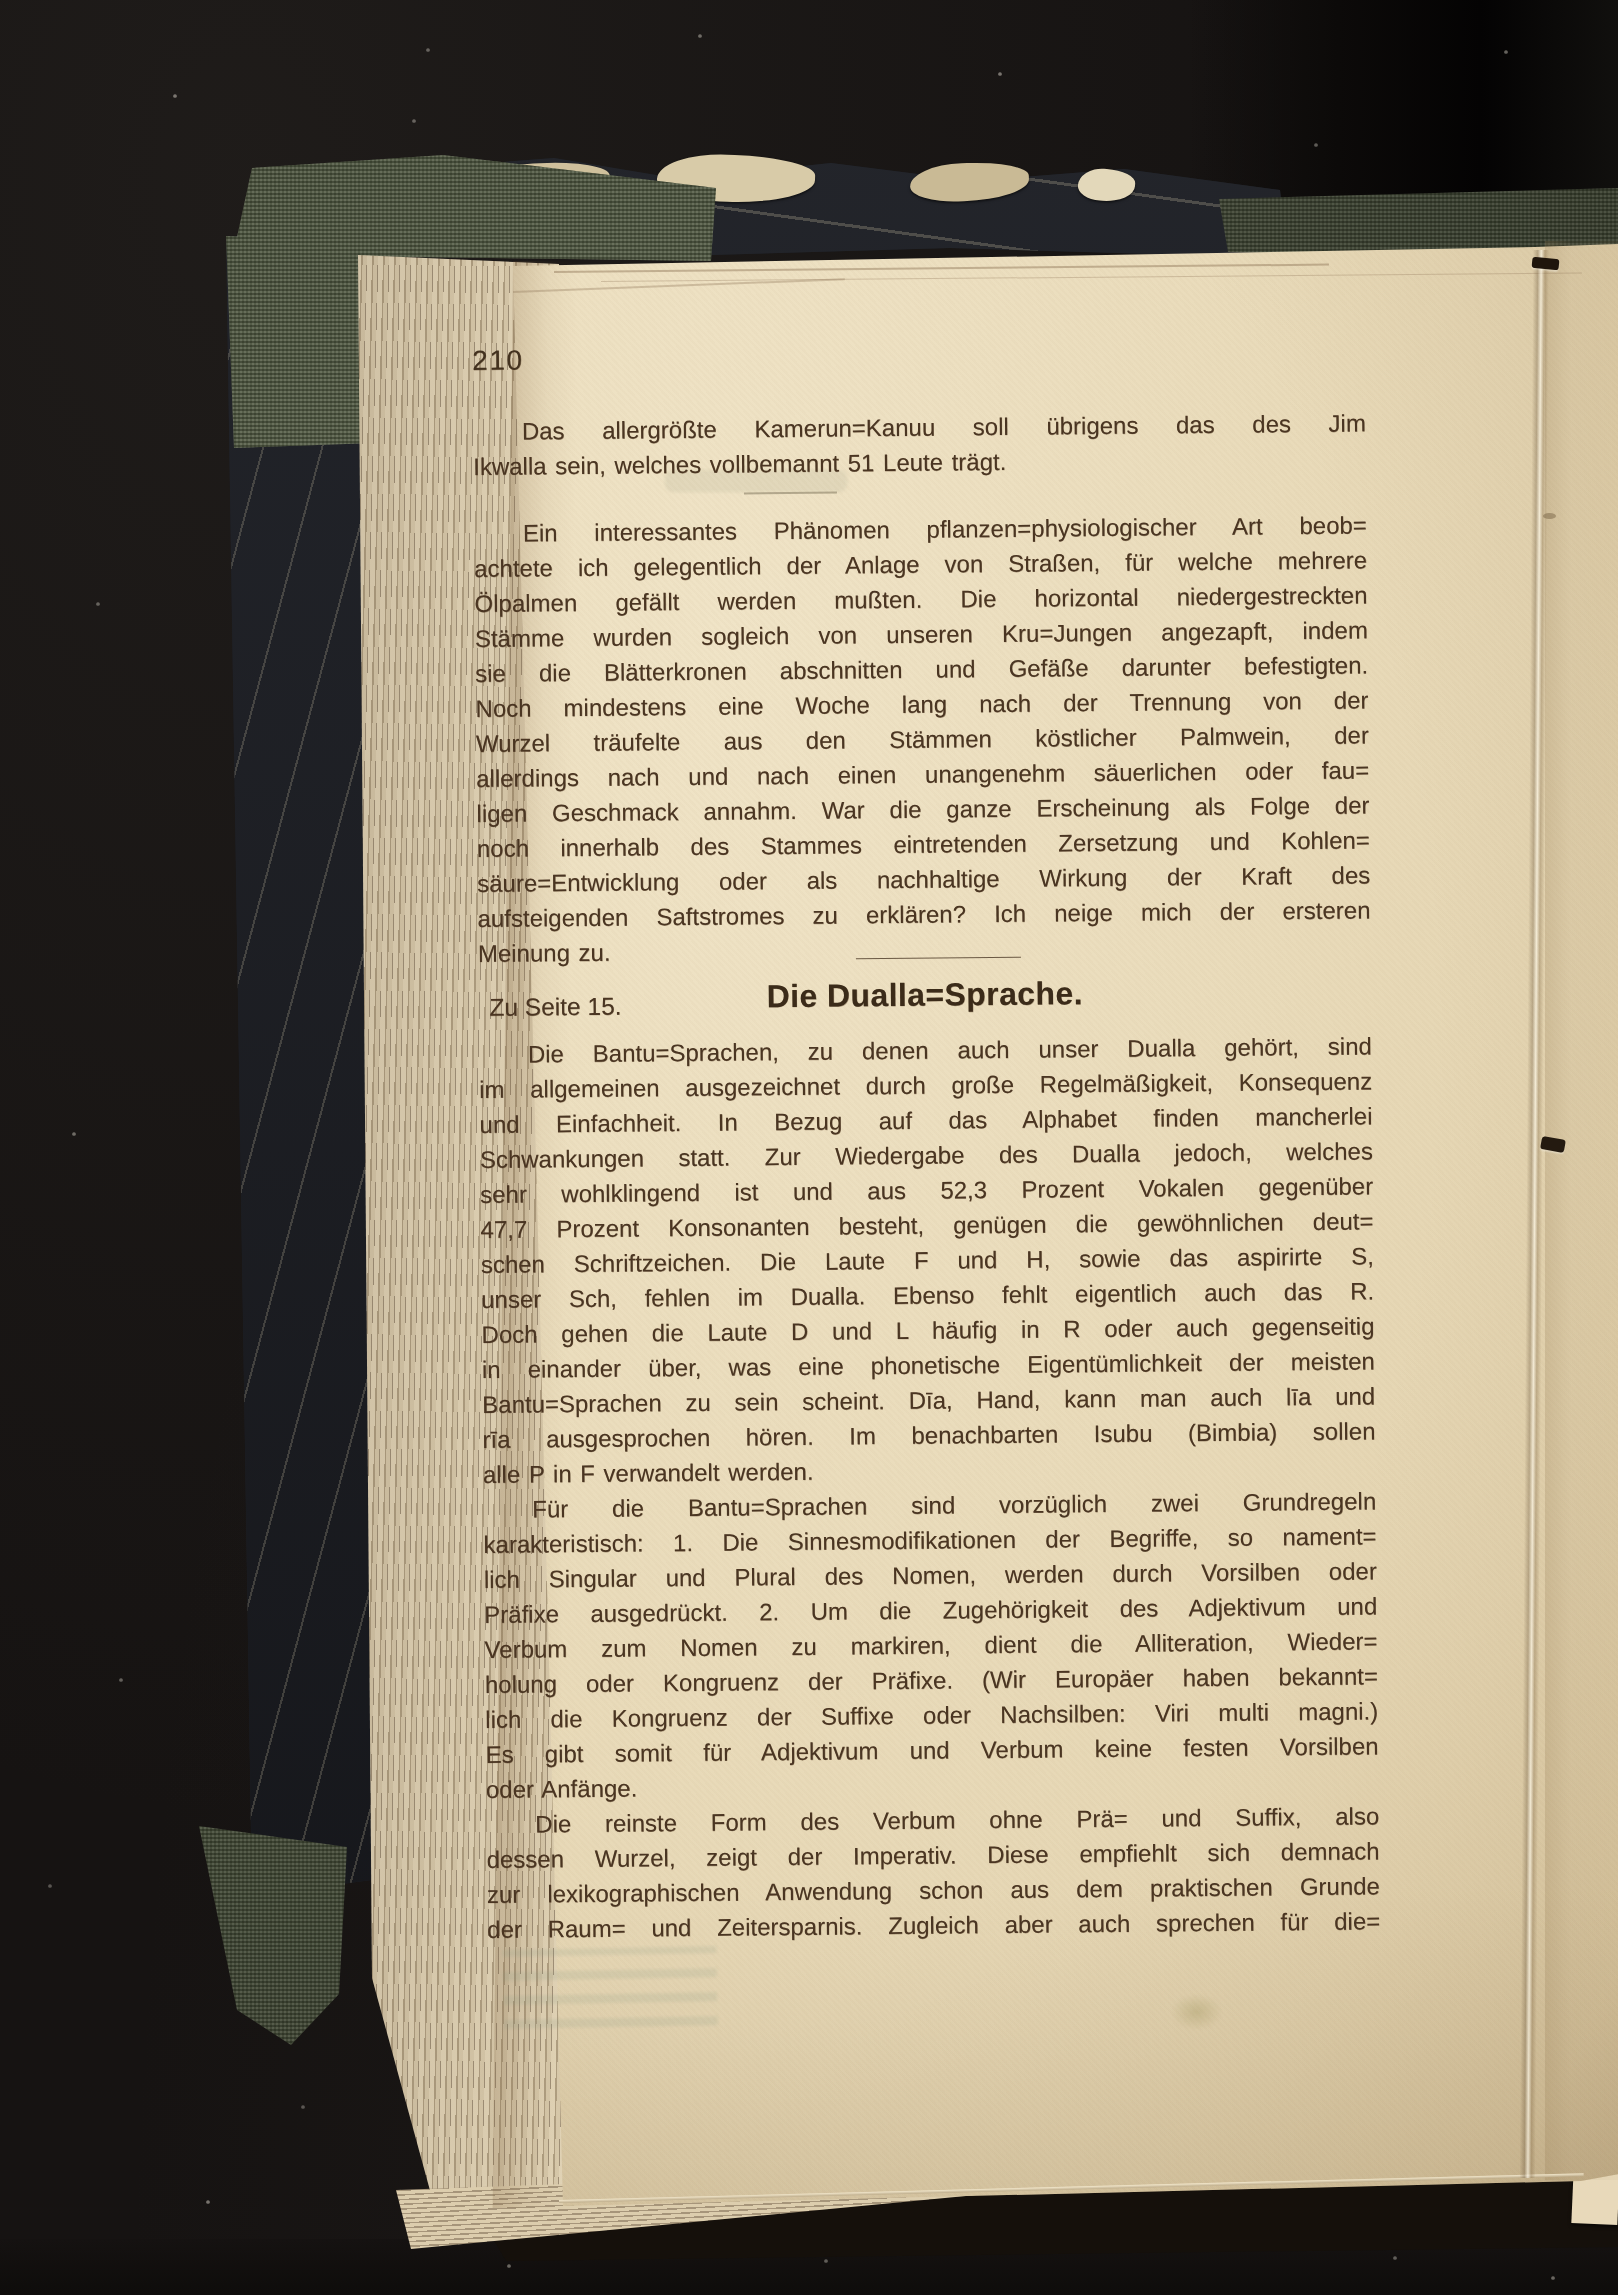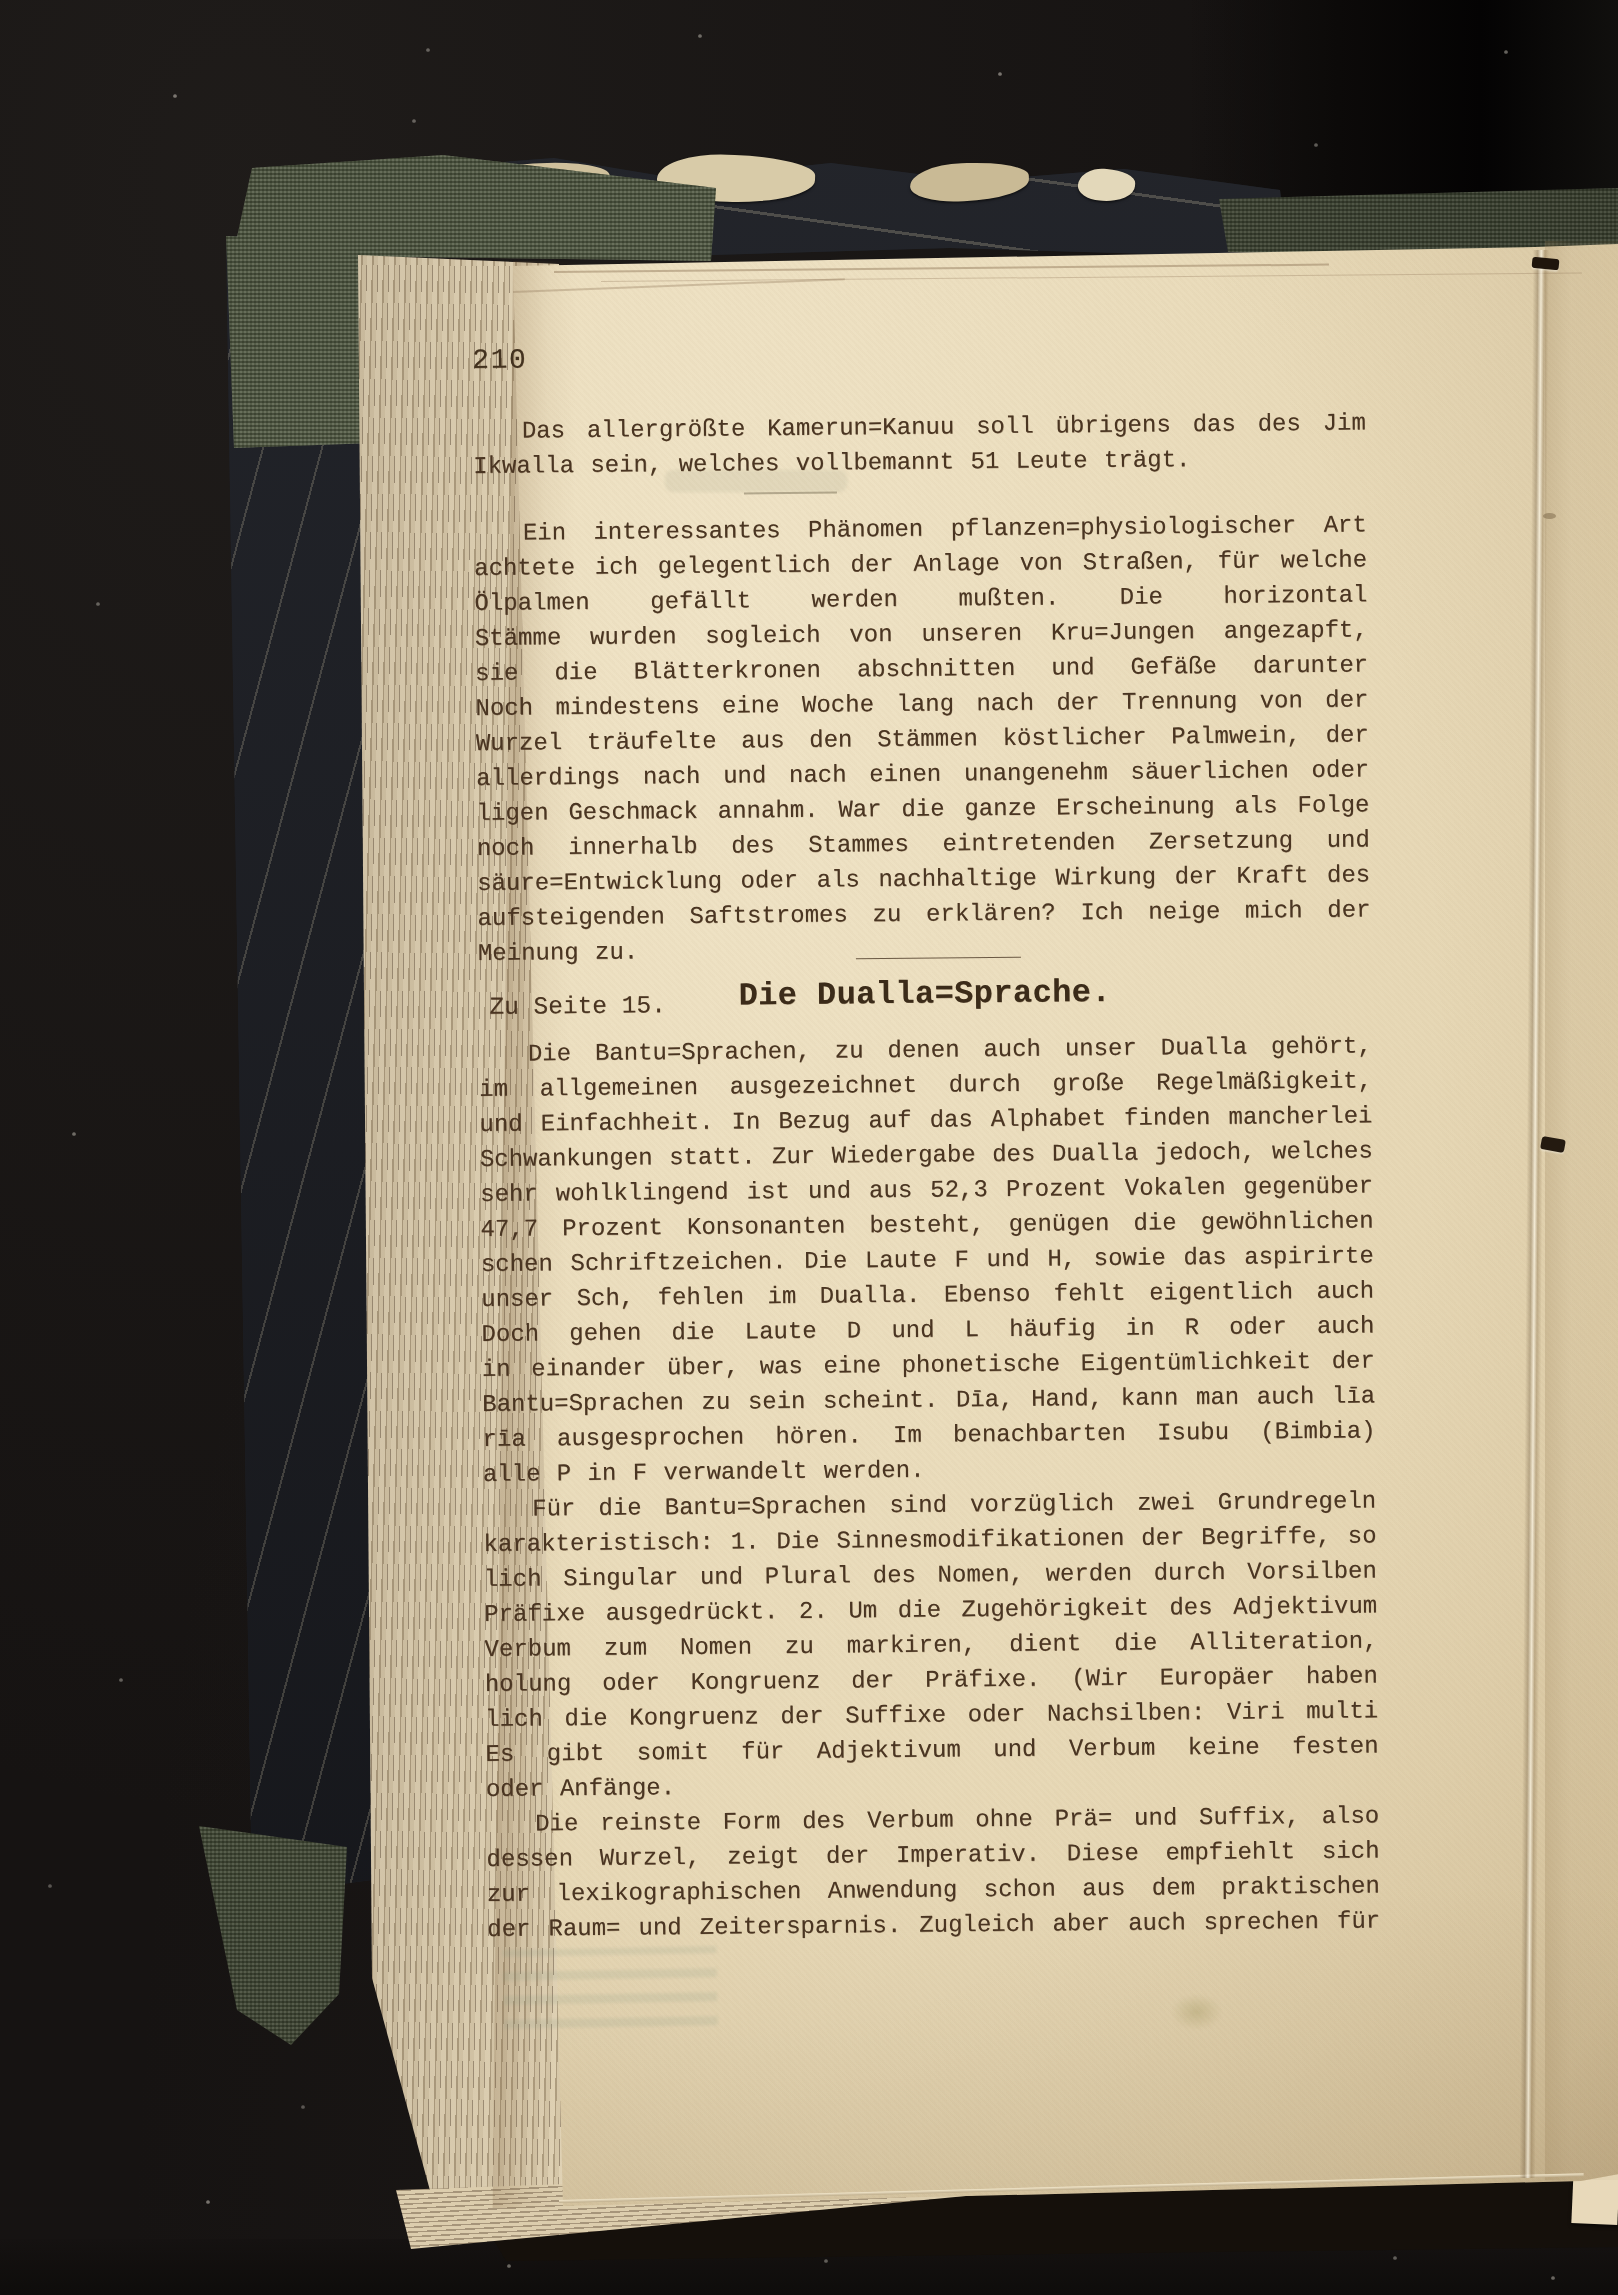--- a/index.html
+++ b/index.html
@@ -1,21 +1,21 @@
 <!DOCTYPE html>
 <html style="font-size:12.7px"><head>
 <meta charset="utf-8">
 <style>
   html,body{margin:0;padding:0;background:#0d0b0a;}
   .scene{position:relative;width:1619px;height:2295px;overflow:hidden;
          background:
            radial-gradient(ellipse at 15% 8%, rgba(70,66,60,.18), transparent 55%),
            radial-gradient(ellipse at 50% 105%, rgba(60,55,48,.12), transparent 60%),
            #161312;
-         font-family:Liberation Mono, monospace;}
+         font-family:Liberation Sans, sans-serif;}
   .scene *{position:absolute;}
 
   
   .band-right{left:1187px;top:0;width:432px;height:279px;z-index:1;
     background:linear-gradient(90deg, rgba(8,7,6,0) 0%, #0c0a09 35%, #040303 68%, #11100e 100%);}
   .band-bottom{left:0;top:2239px;width:1619px;height:56px;z-index:1;background:linear-gradient(180deg,#151211,#0e0c0b);}
 
   .dust{left:0;top:0;width:1.6px;height:1.6px;border-radius:50%;z-index:2;background:transparent;
     box-shadow:174px 95px 0 0.8px rgba(215,210,200,.5), 427px 49px 0 0.8px rgba(215,210,200,.4),
       699px 35px 0 0.8px rgba(215,210,200,.45), 999px 73px 0 0.8px rgba(215,210,200,.5),

